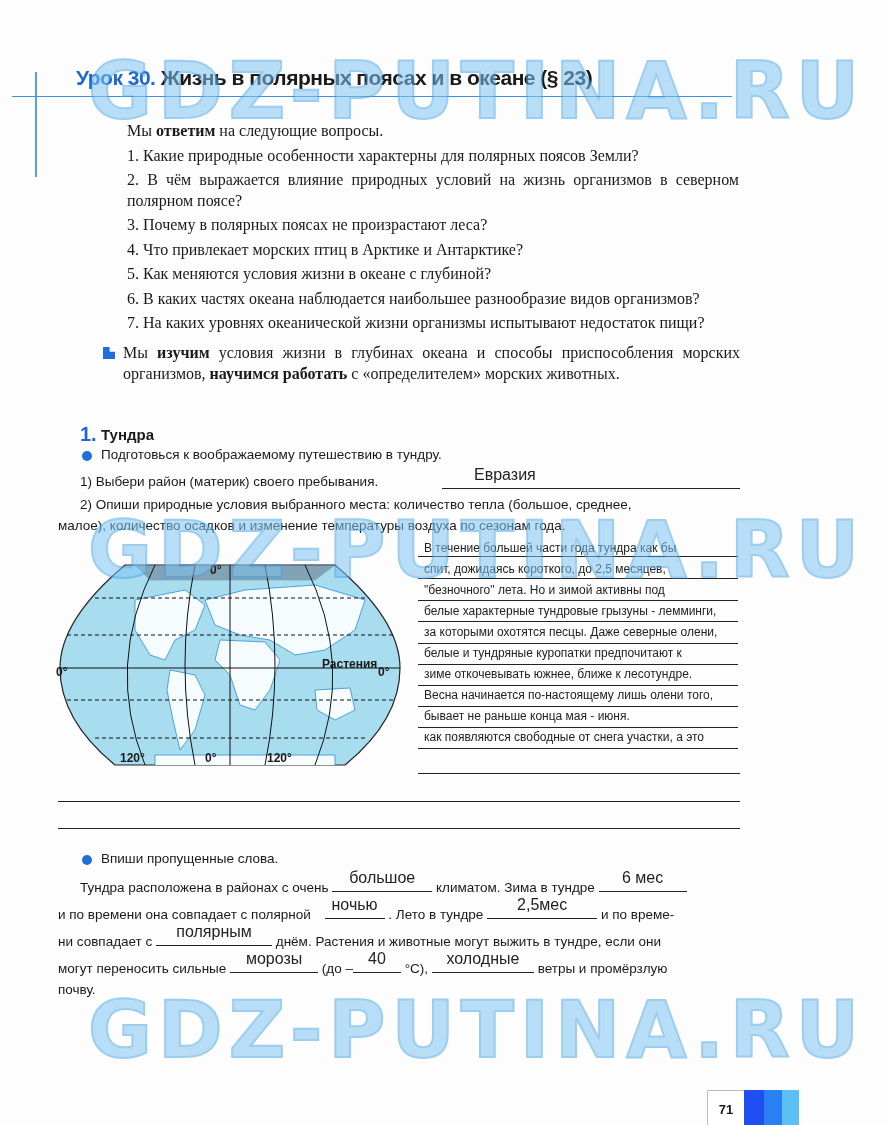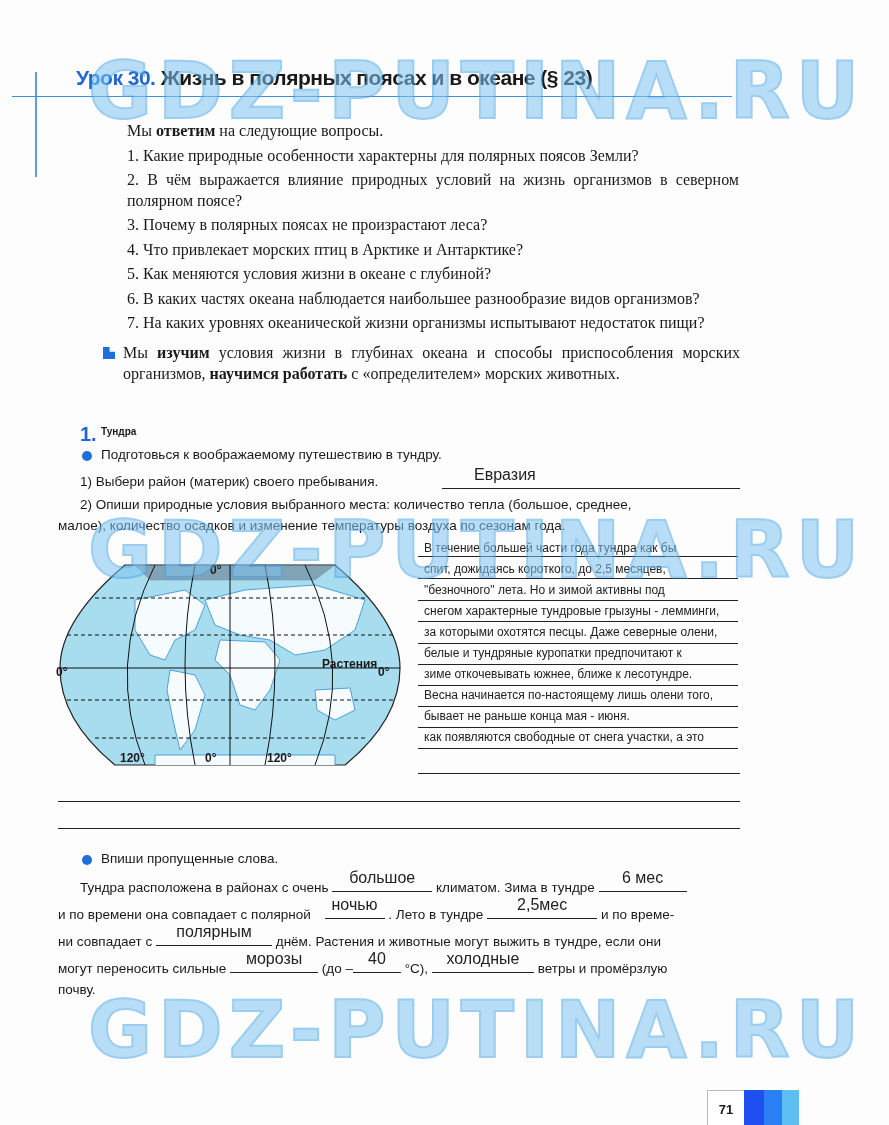--- a/index.html
+++ b/index.html
@@ -9,21 +9,21 @@
   .hline{left:12px;top:96px;width:720px;height:1px;background:#3b8fdc;}
   .lesson-title{left:76px;top:66px;font-size:21px;font-weight:bold;font-family:"Liberation Sans Narrow","Liberation Sans",sans-serif;letter-spacing:-0.5px;}
   .lesson-title .num{color:#1f66d6;}
   .serif{font-family:"Liberation Serif","DejaVu Serif",serif;font-size:16px;line-height:20.5px;}
   .questions{left:123px;top:117px;width:620px;}
   .questions p{margin:4px;text-align:justify;}
   .learn{left:123px;top:343px;width:617px;text-align:justify;}
   .learn-icon{left:103px;top:347px;width:12px;height:12px;background:#1e6fd8;clip-path:polygon(0 0,55% 0,55% 40%,100% 40%,100% 100%,0 100%);}
   .sans{font-family:"Liberation Sans",sans-serif;font-size:13.5px;}
   .sec-num{left:80px;top:423px;font-size:20px;font-weight:bold;color:#1f66d6;}
-  .sec-title{left:101px;top:426px;font-size:10px;font-weight:bold;}
+  .sec-title{left:101px;top:426px;font-size:15px;font-weight:bold;}
   .bullet{width:10px;height:10px;border-radius:50%;background:#1e6fd8;}
   .answer{font-family:"Liberation Sans",sans-serif;font-size:16px;color:#222;}
   .uline{height:1px;background:#222;}
   .desc{left:424px;top:538px;width:465px;font-size:12px;line-height:21px;color:#222;}
   .desc div{white-space:nowrap;}
   .fill{left:80px;top:874px;width:662px;font-size:13.5px;line-height:27px;}
   .blank{display:inline-block;border-bottom:1px solid #222;text-align:center;position:relative;height:16px;vertical-align:baseline;}
   .blank span{position:absolute;left:0;right:0;bottom:0;font-size:16px;color:#222;white-space:nowrap;}
   .wm{font-family:"DejaVu Sans",sans-serif;font-weight:bold;color:#7fc6f2;opacity:0.55;letter-spacing:6px;-webkit-text-stroke:2px #4aa6e6;white-space:nowrap;}
   .page-box{left:707px;top:1090px;width:36px;height:35px;background:#fff;border:1px solid #bbb;font-size:13px;font-weight:bold;text-align:center;line-height:38px;}
@@ -109,21 +109,21 @@
 <div class="abs" style="left:378px;top:665px;font-size:12px;font-weight:bold;">0°</div>
 <div class="abs" style="left:322px;top:657px;font-size:12px;font-weight:bold;">Растения</div>
 <div class="abs" style="left:120px;top:751px;font-size:12px;font-weight:bold;">120°</div>
 <div class="abs" style="left:205px;top:751px;font-size:12px;font-weight:bold;">0°</div>
 <div class="abs" style="left:267px;top:751px;font-size:12px;font-weight:bold;">120°</div>
 
 <div class="abs desc">
   <div>В течение большей части года тундра как бы</div>
   <div> спит, дожидаясь короткого, до 2,5 месяцев,</div>
   <div>"безночного" лета. Но и зимой активны под</div>
-  <div>снегом характерные тундровые грызуны - лемминги,</div>
+  <div>белые характерные тундровые грызуны - лемминги,</div>
   <div> за которыми охотятся песцы. Даже северные олени,</div>
   <div> белые и тундряные куропатки предпочитают к</div>
   <div> зиме откочевывать южнее, ближе к лесотундре.</div>
   <div> Весна начинается по-настоящему лишь олени того,</div>
   <div> бывает не раньше конца мая - июня.</div>
   <div> как появляются свободные от снега участки, а это</div>
 </div>
 
 <div class="abs uline" style="left:418px;top:556px;width:320px;"></div>
 <div class="abs uline" style="left:418px;top:578px;width:320px;"></div>

